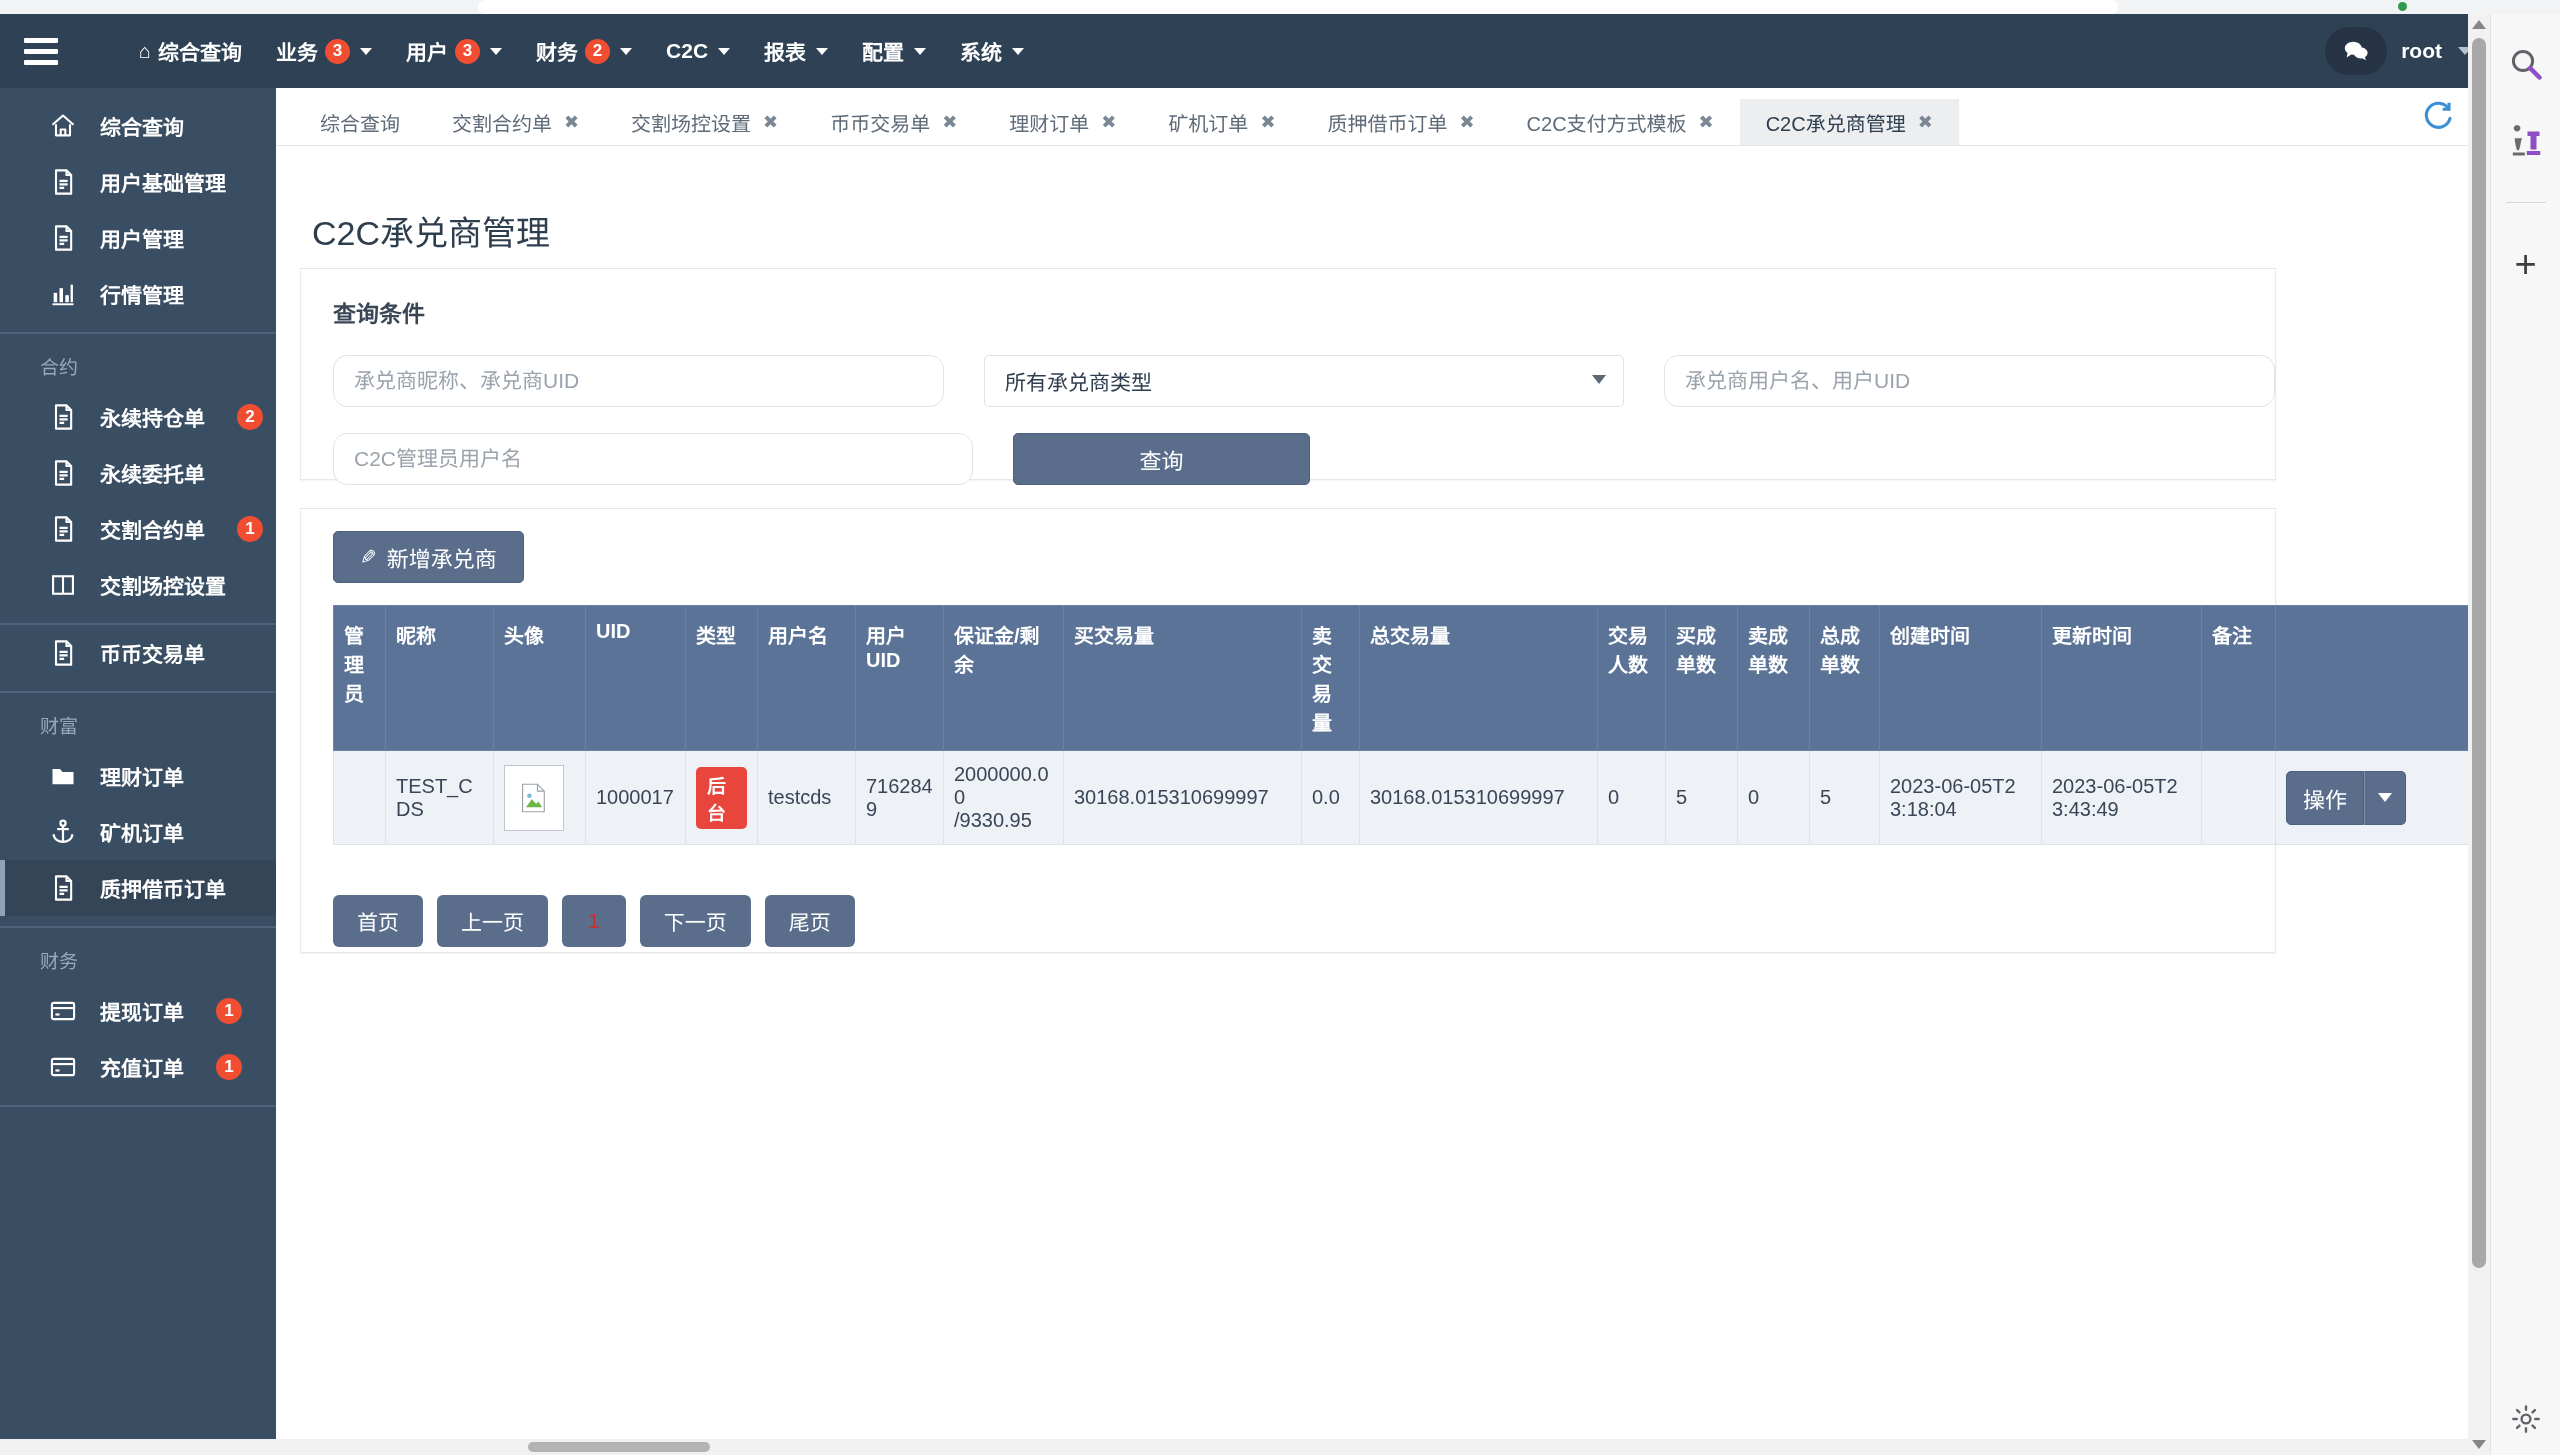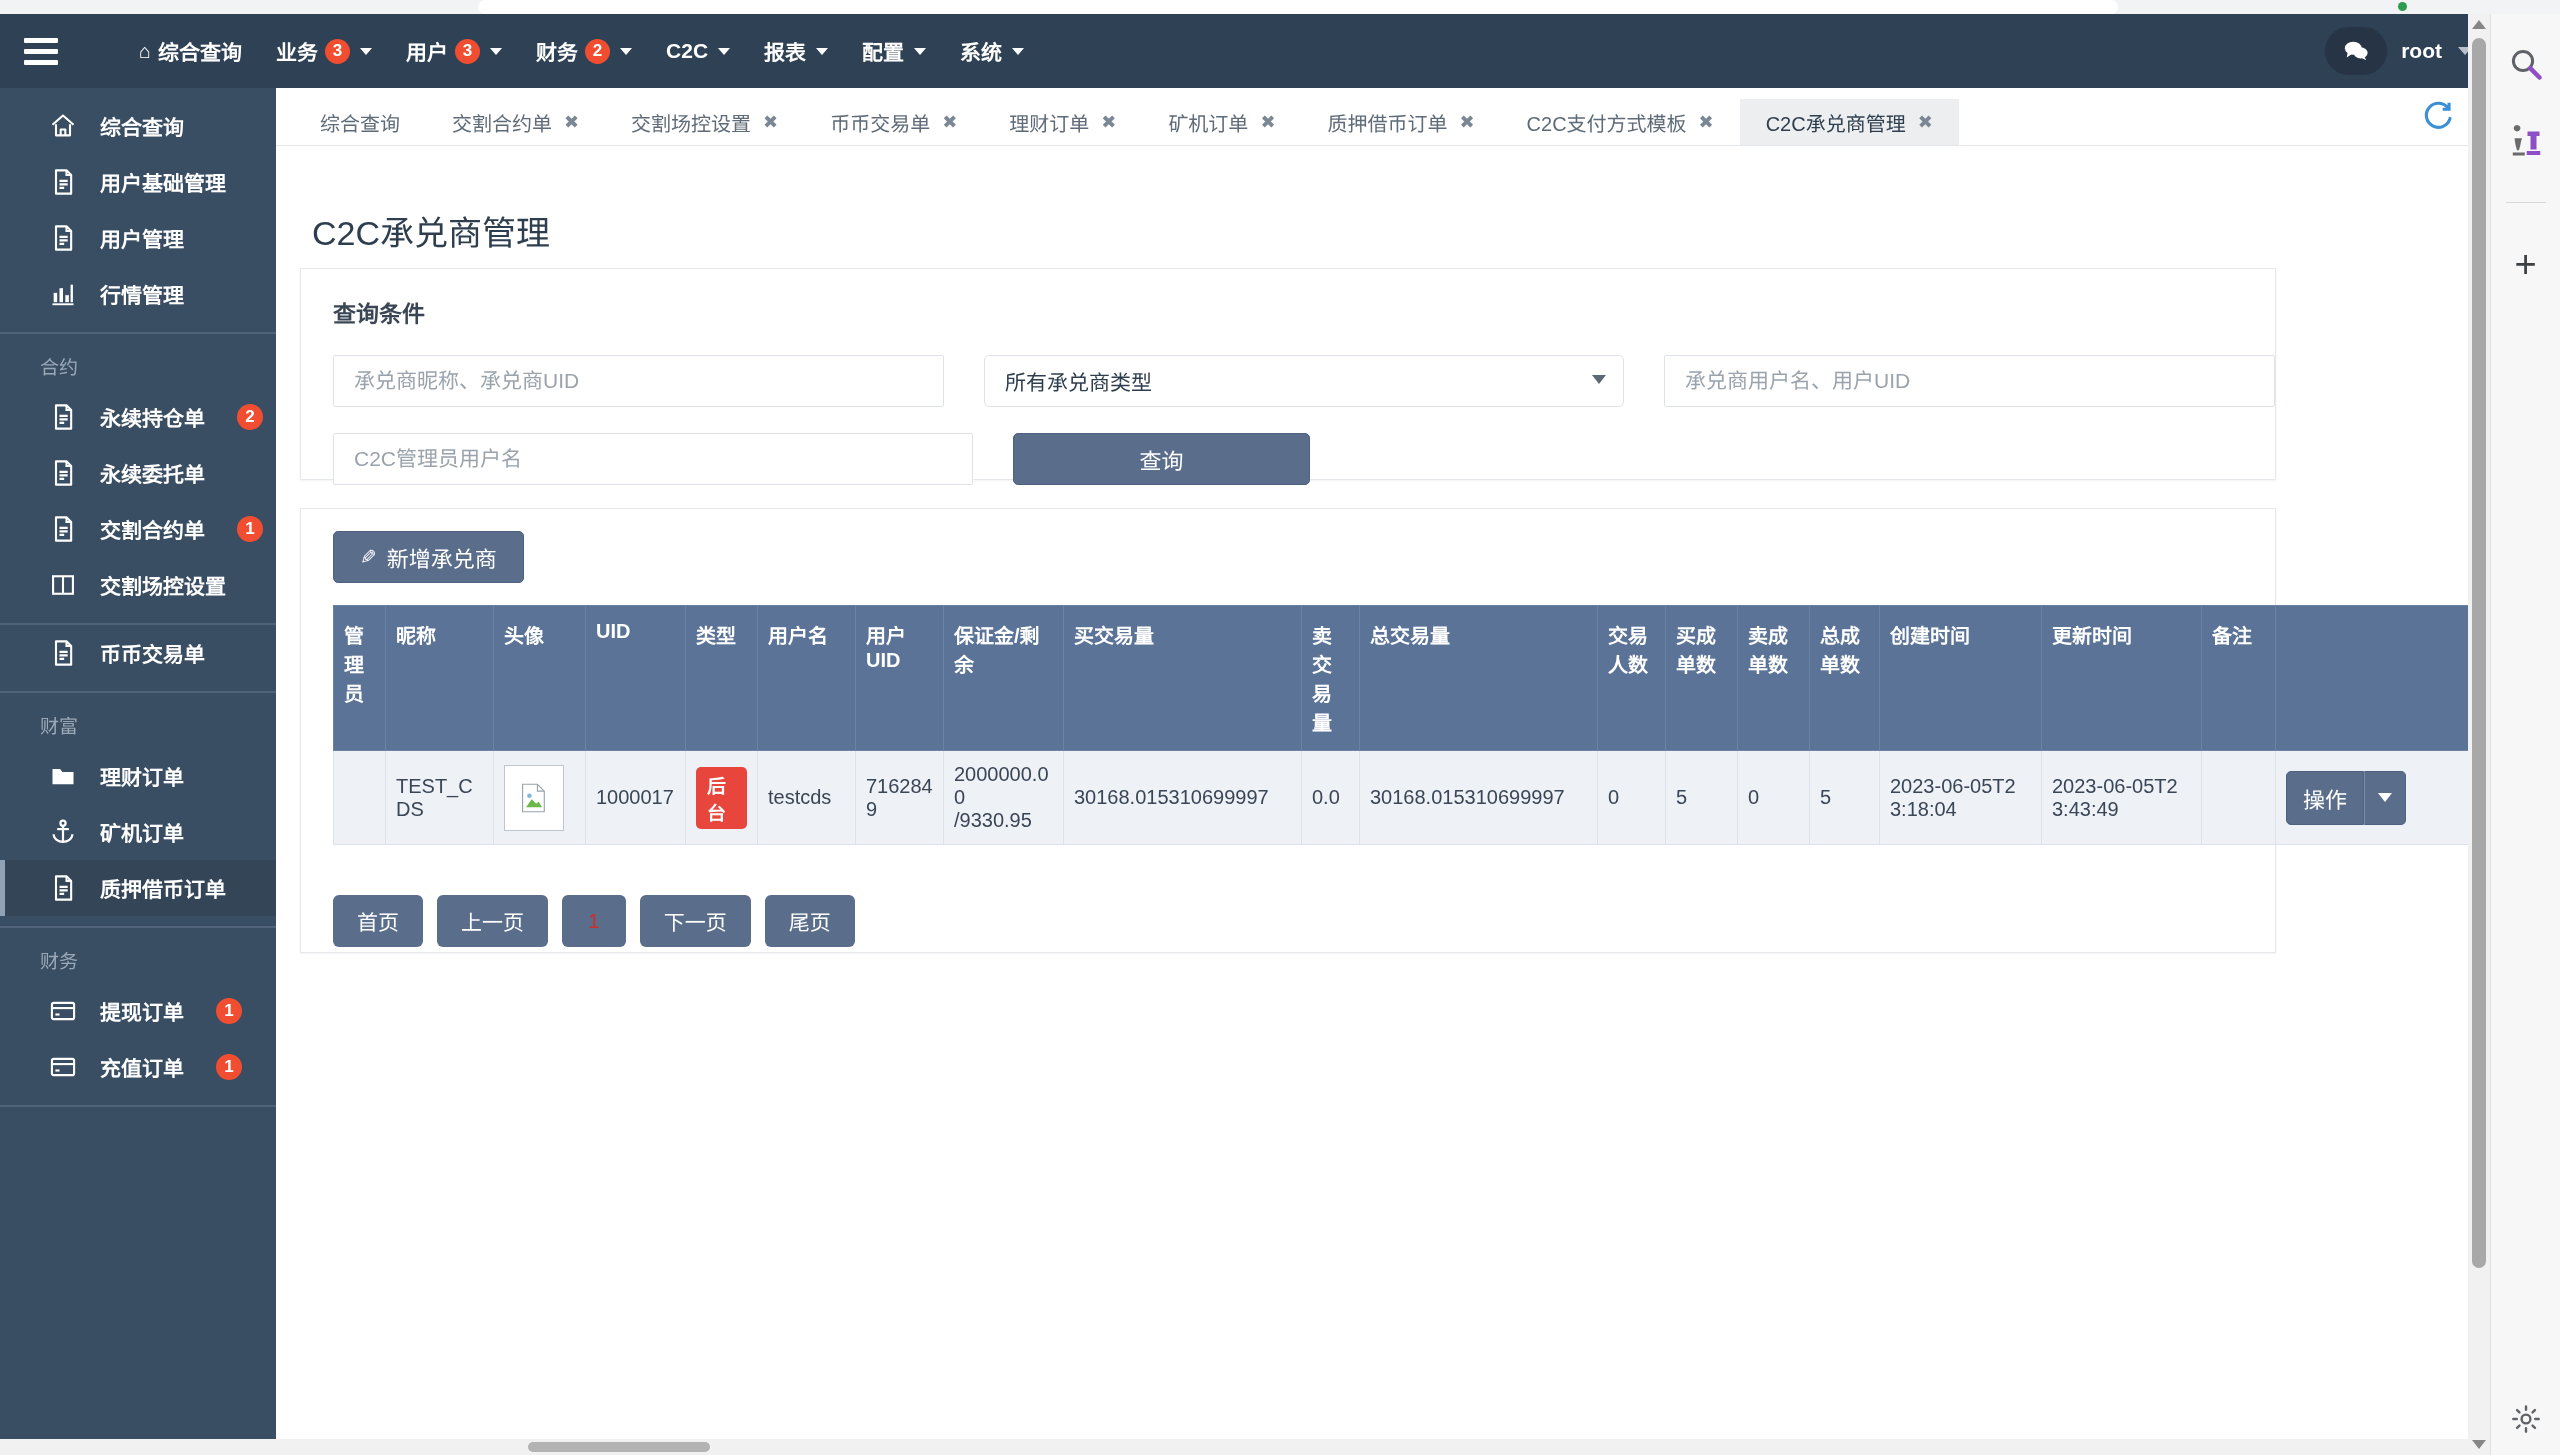--- a/index.html
+++ b/index.html
@@ -146,21 +146,21 @@
   }
   .panel-query { top: 180px; height: 212px; }
   .panel-result { top: 420px; height: 445px; }
   .panel-heading {
     font-size: 23px; color: #3a4656; font-weight: bold;
     padding: 26px 0 0 32px;
   }
 
   .form-row { display: flex; align-items: center; padding: 26px 0 0 32px; gap: 40px; }
   .form-input {
-    width: 640px; height: 52px; border: 1px solid #dfe3e7; border-radius: 2px;
+    width: 640px; height: 52px; border: 1px solid #dfe3e7; border-radius: 14px;
     padding: 0 20px; font-size: 21px; color: #000000; background: #fff;
     font-family: "Liberation Sans", sans-serif;
   }
   .form-input::placeholder { color: #9aa3ac; }
   .form-select {
     width: 640px; height: 52px; border: 1px solid #dfe3e7; border-radius: 5px;
     padding: 0 20px; font-size: 21px; color: #2f3e4e; background: #fff;
     appearance: none; position: relative;
     display: flex; align-items: center; cursor: pointer;
   }

